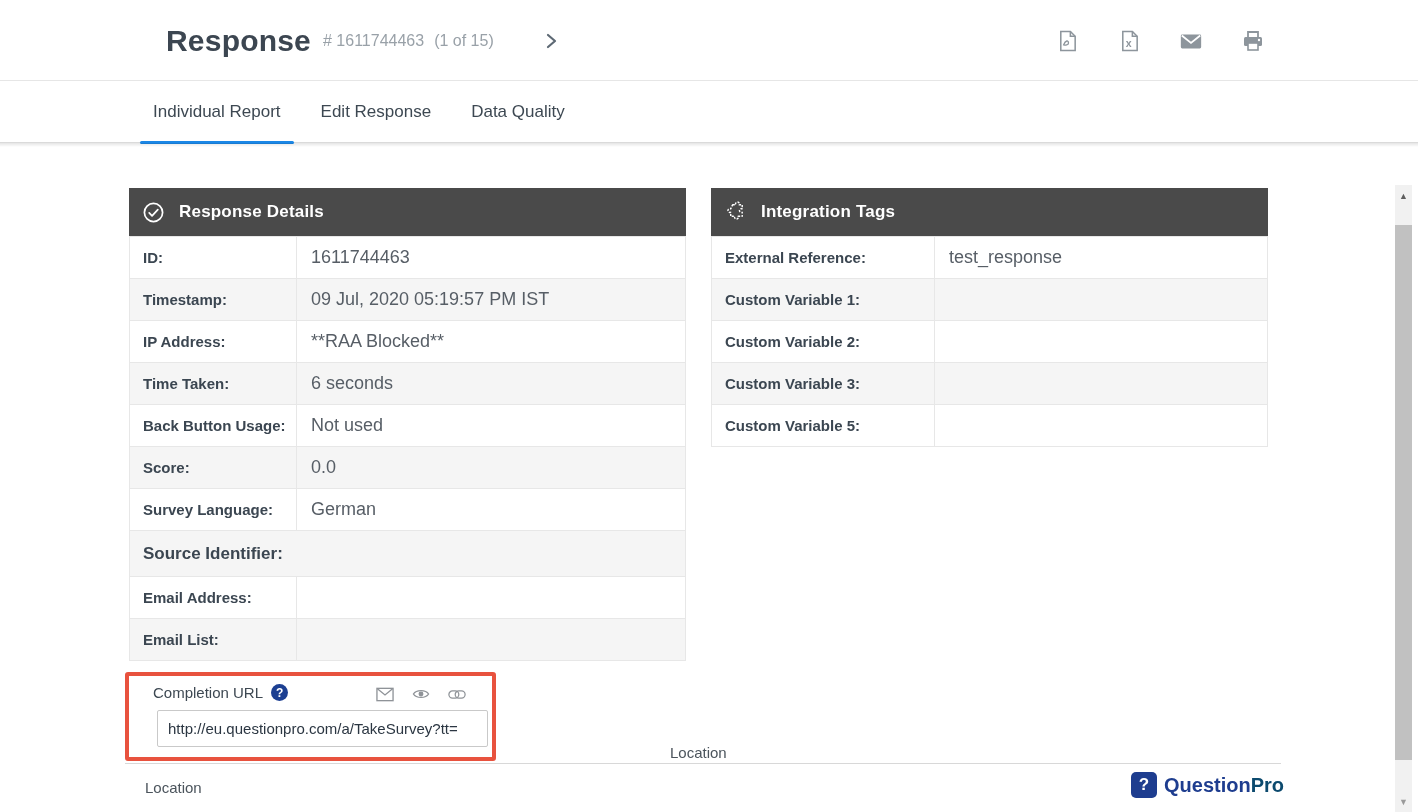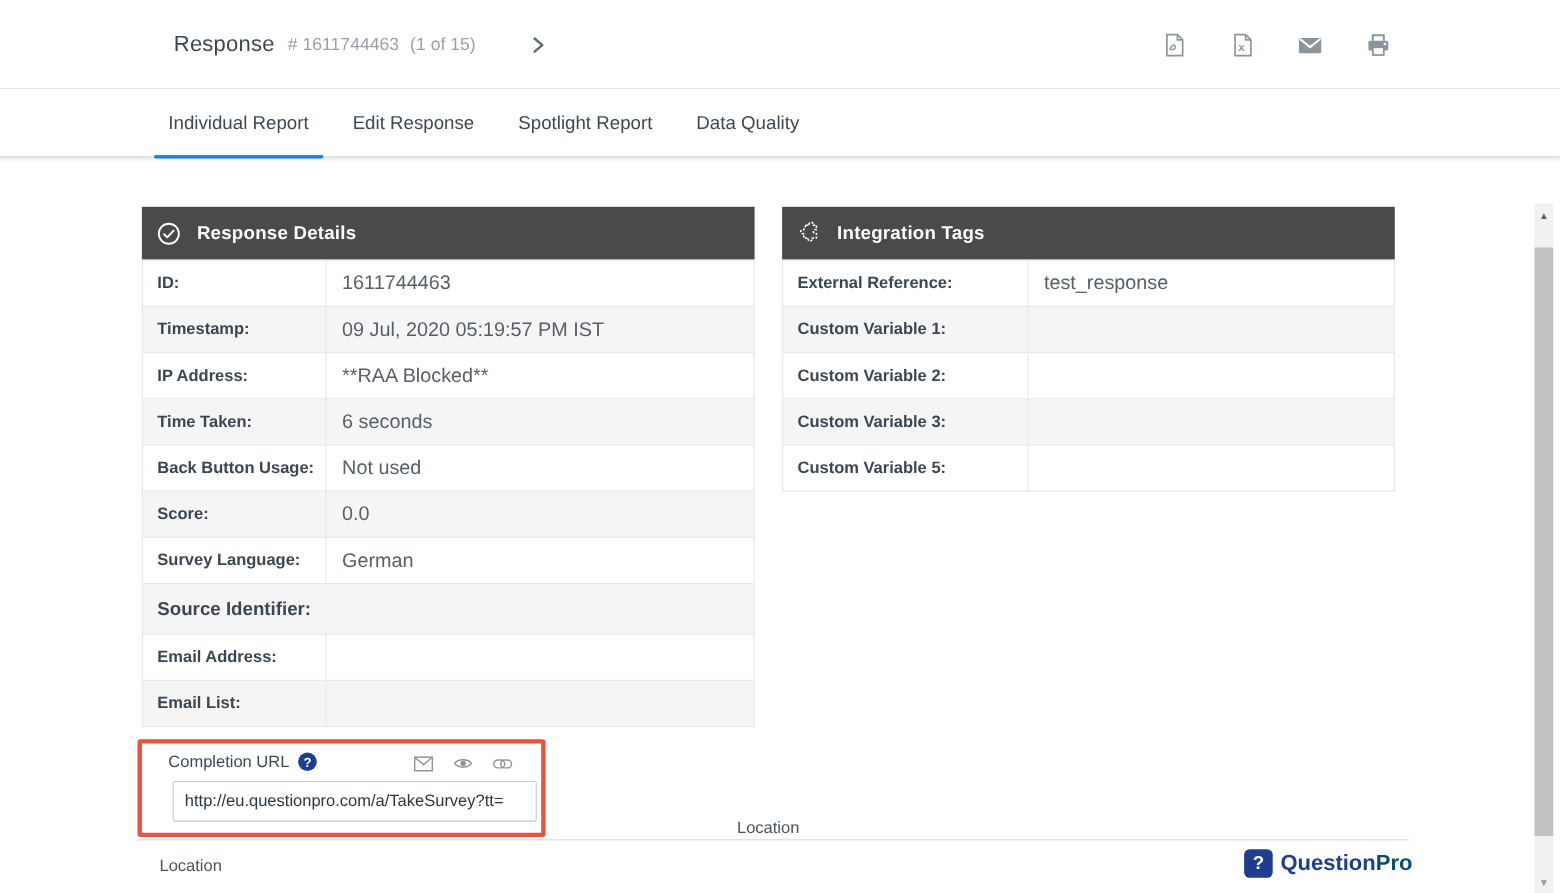--- a/index.html
+++ b/index.html
@@ -4,21 +4,21 @@
 <style>
   * { margin:0; padding:0; box-sizing:border-box; }
   html,body { width:1418px; height:812px; overflow:hidden; background:#fff;
     font-family:"Liberation Sans", sans-serif; }
   .app { position:relative; width:1418px; height:812px; background:#fff; }
 
   
   .top-header { position:absolute; left:0; top:0; width:1418px; height:81px;
     background:#fff; border-bottom:1px solid #e6e6e6; }
   .title-wrap { position:absolute; left:158px; top:0; height:81px; display:flex; align-items:center; gap:10px; }
-  .page-title { font-size:20px; font-weight:400; color:#3c4651; letter-spacing:.2px; }
+  .page-title { font-size:30px; font-weight:700; color:#3c4651; letter-spacing:.2px;margin-left:8px; }
   .resp-id { font-size:16px; color:#99a1a8; margin-left:2px; }
   .resp-pos { font-size:16px; color:#99a1a8; }
   .next-chevron { margin-left:38px; display:flex; align-items:center; cursor:pointer; }
   .header-actions { position:absolute; right:153px; top:0; height:81px; display:flex; align-items:center; gap:38px; }
   .action-icon { width:24px; height:24px; cursor:pointer; display:flex; align-items:center; justify-content:center; }
 
   
   .tabbar { position:absolute; left:0; top:81px; width:1418px; height:62px; background:#fff;
     border-bottom:1px solid #dadada; }
   .tabbar-shadow { position:absolute; left:0; top:143px; width:1418px; height:4px;
@@ -122,21 +122,20 @@
           <circle cx="18" cy="11" r="1.2" fill="#ffffff"></circle>
         </svg>
       </span>
     </div>
   </div>
 
   <div class="tabbar">
     <div class="tabs" id="tabs">
         <div class="tab active">Individual Report</div>
         <div class="tab">Edit Response</div>
-        <div class="tab">Spotlight Report</div>
         <div class="tab">Data Quality</div>
       </div>
   </div>
   <div class="tabbar-shadow"></div>
 
   <div class="panel panel-left">
     <div class="panel-header">
       <svg width="23" height="23" viewBox="0 0 24 24">
         <circle cx="12" cy="12" r="9.5" fill="none" stroke="#ffffff" stroke-width="1.8"></circle>
         <polyline points="7.5,12.5 10.5,15.5 16.5,9" fill="none" stroke="#ffffff" stroke-width="1.8" stroke-linecap="round" stroke-linejoin="round"></polyline>

